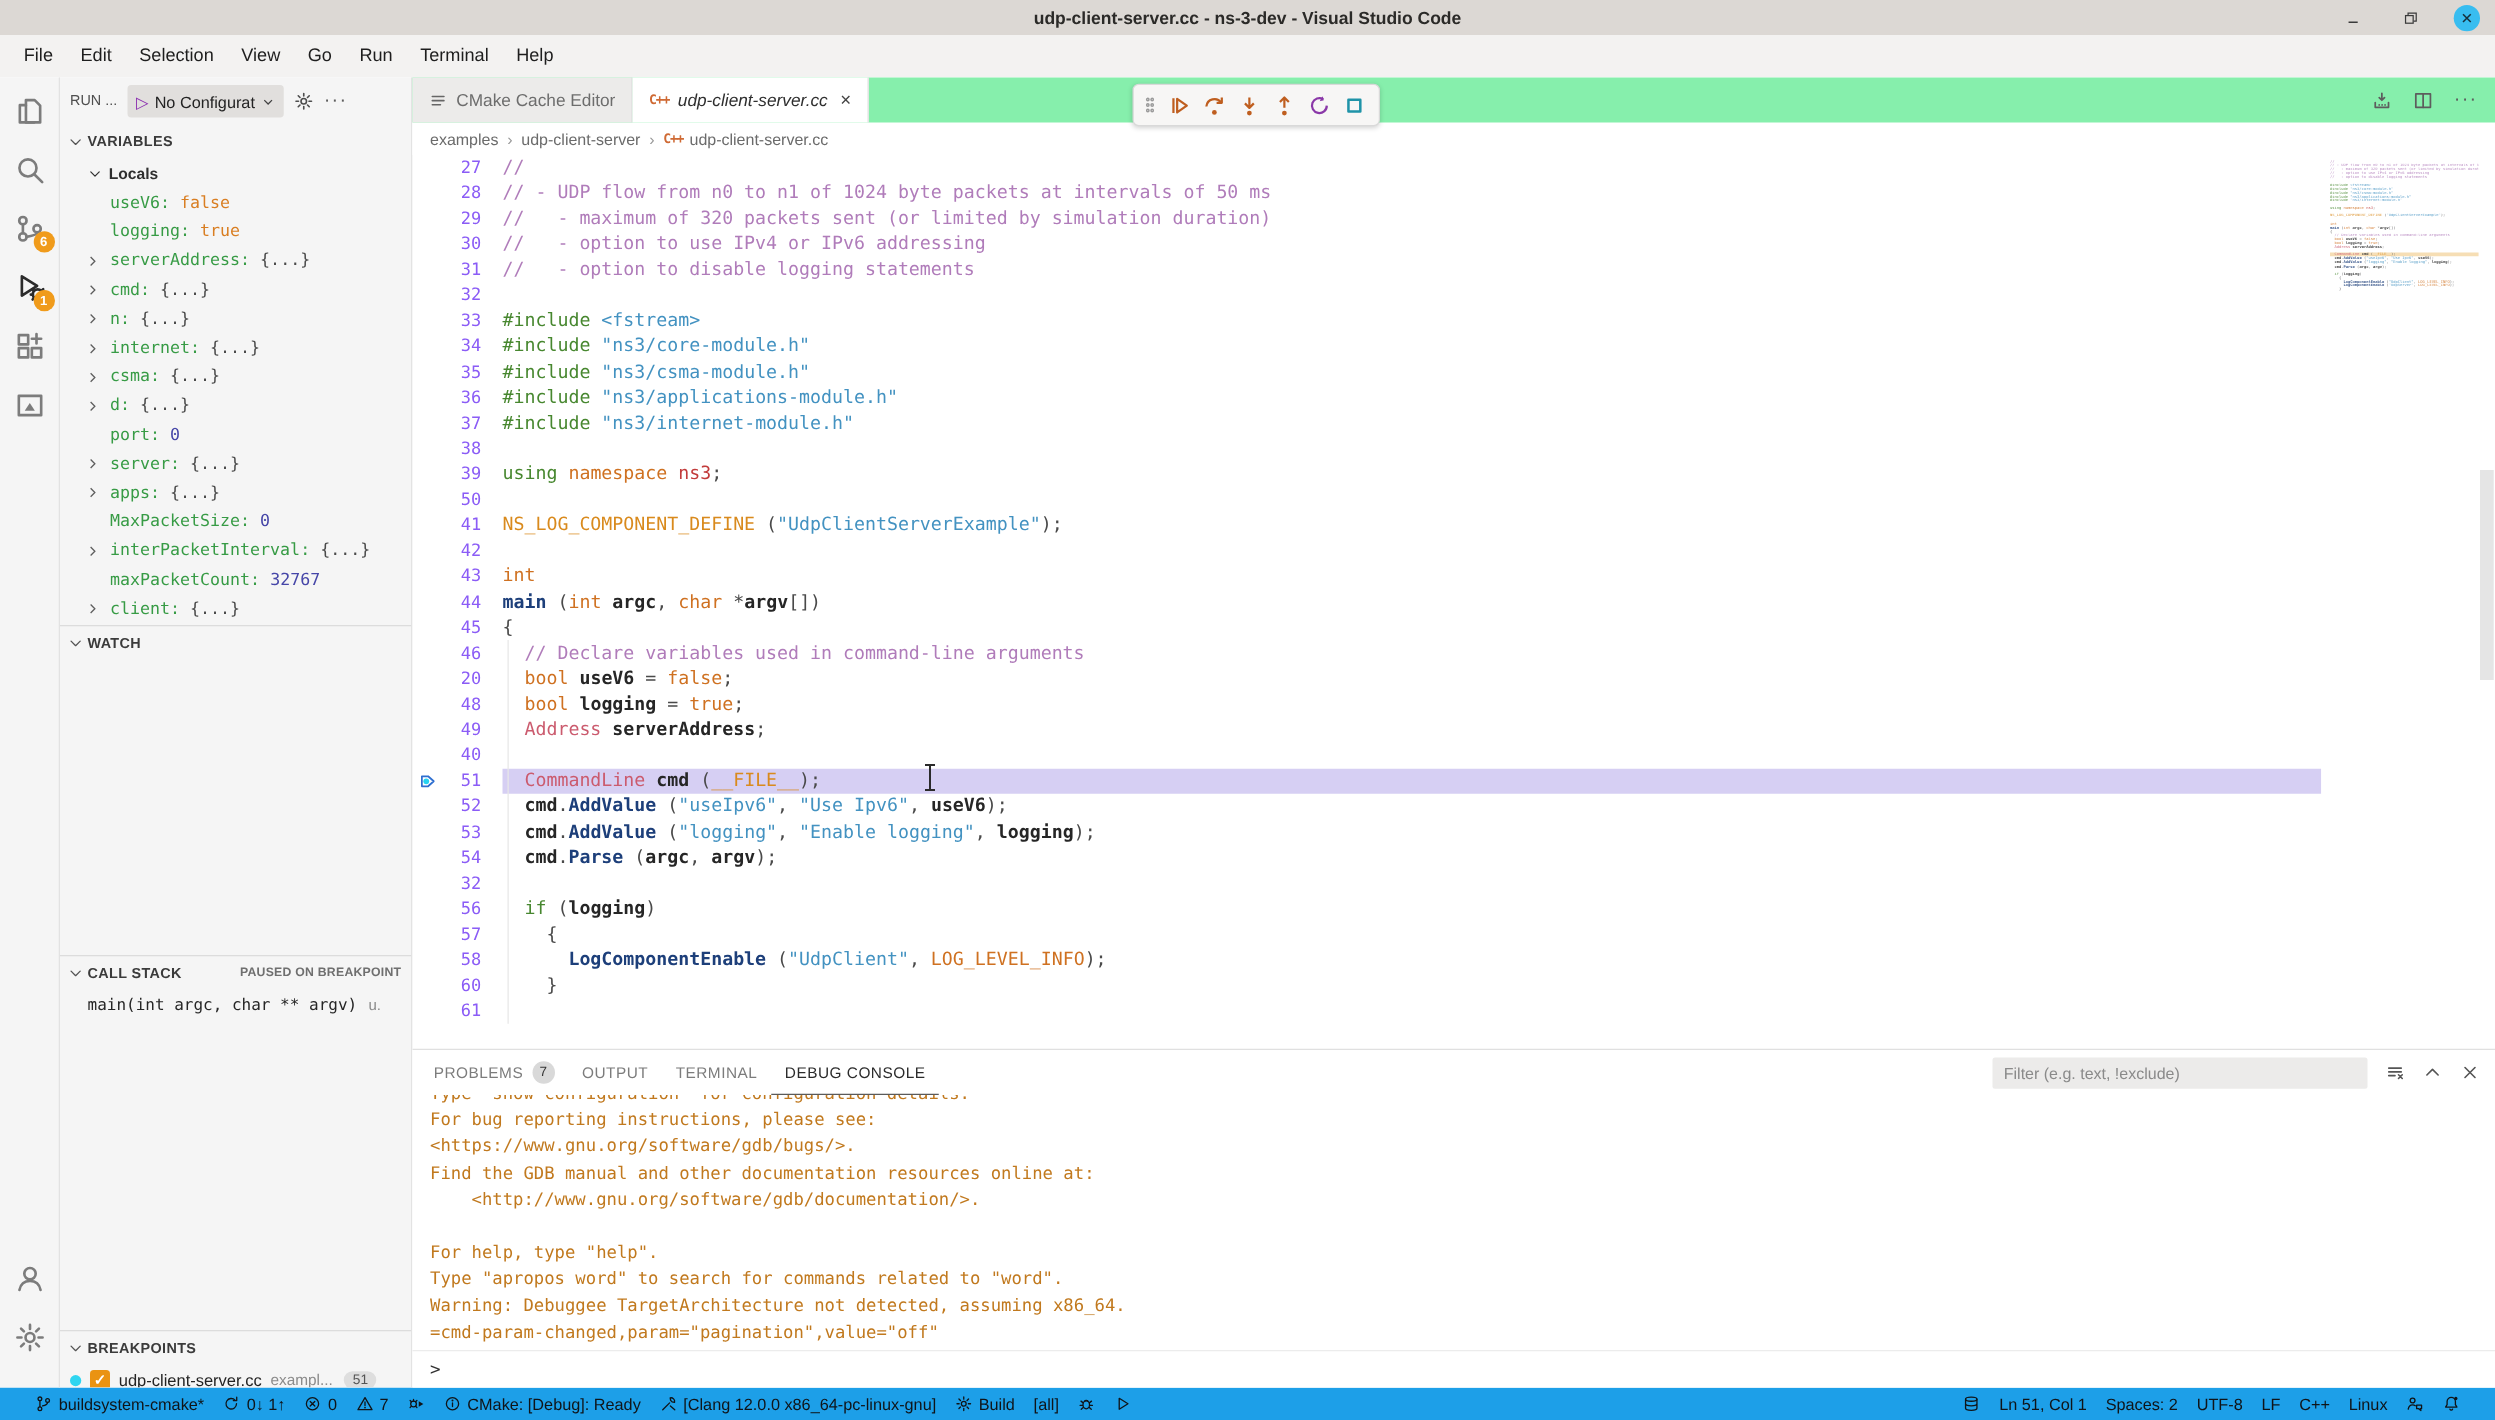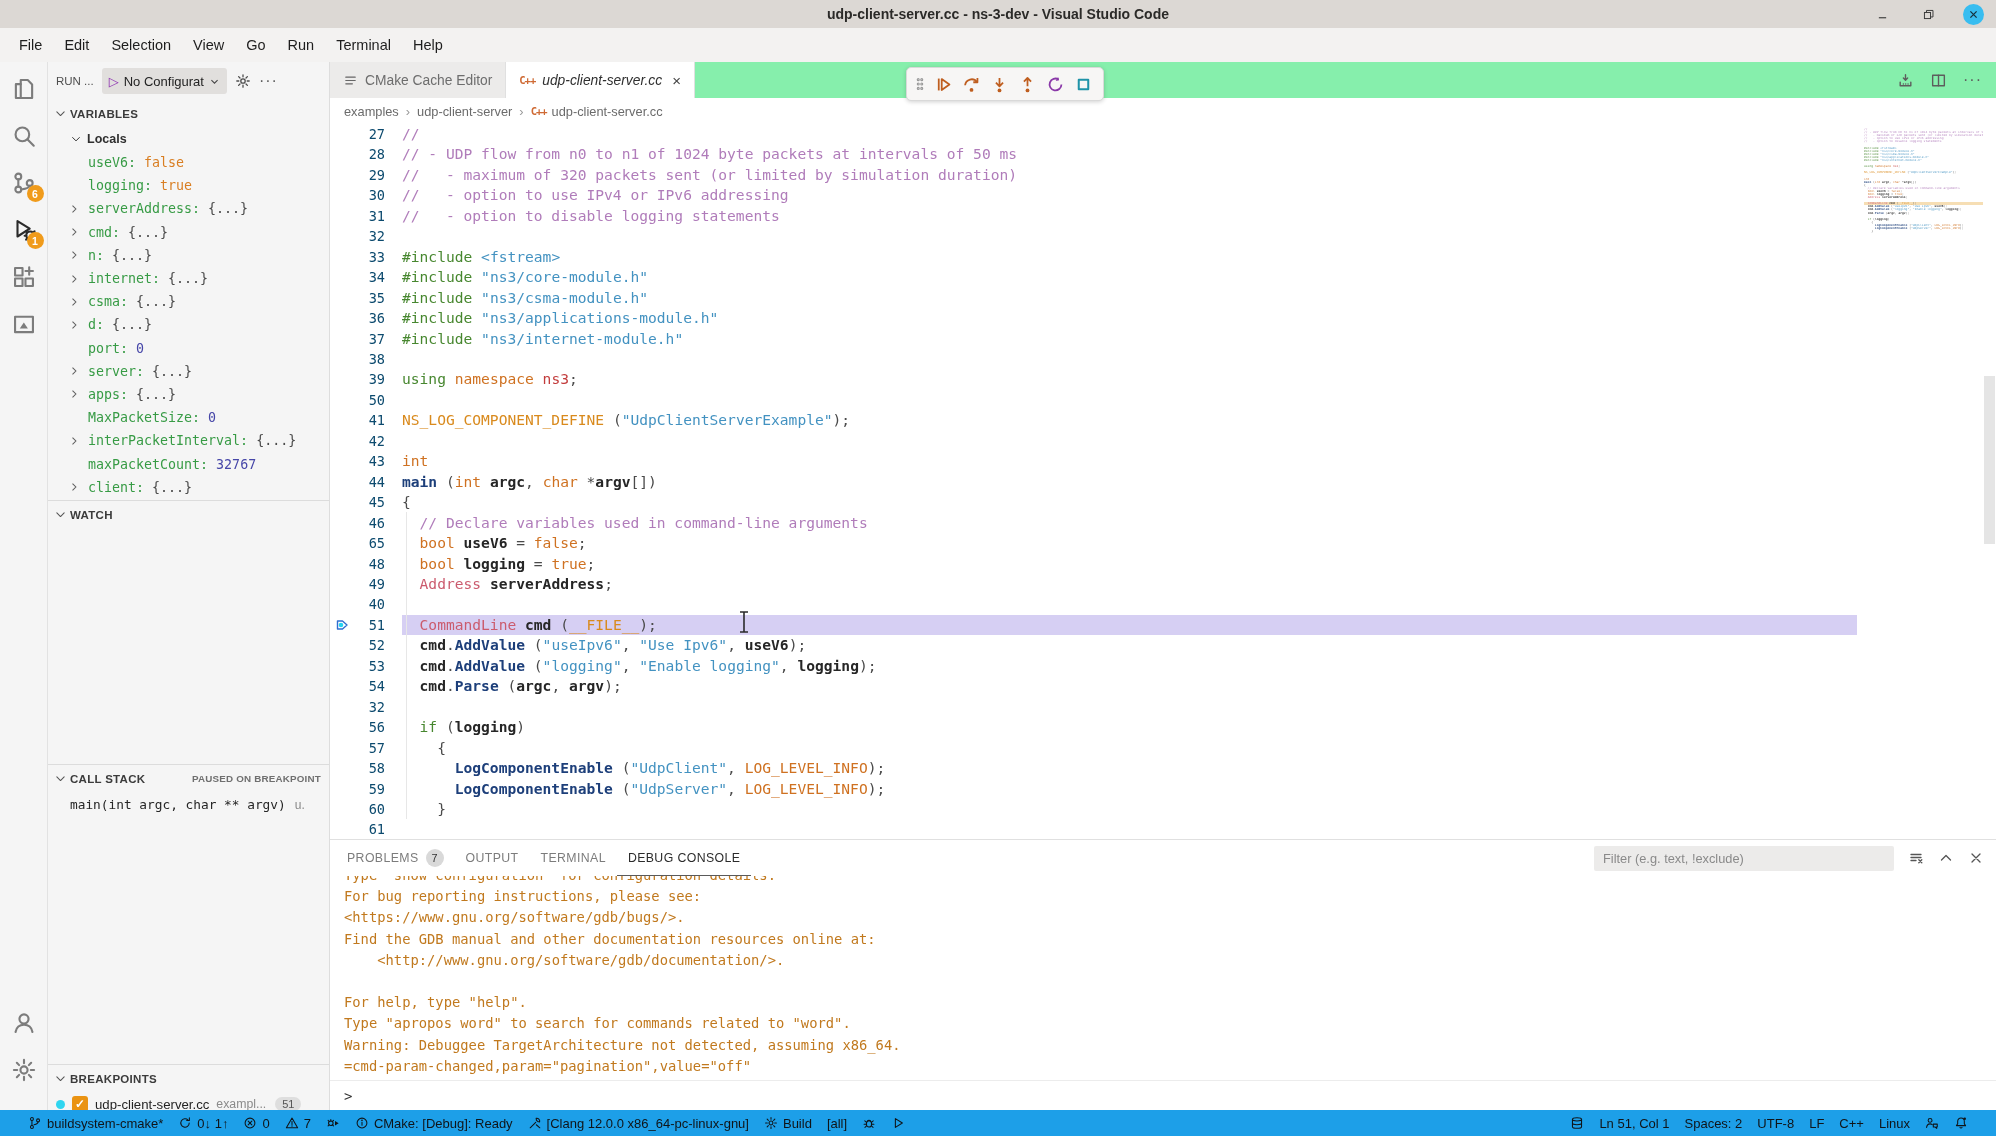--- a/index.html
+++ b/index.html
@@ -90,21 +90,21 @@
   .c-stop{color:#1f93a8;}
 
   .breadcrumbs{height:26px;flex:none;display:flex;align-items:center;gap:7px;padding-left:14px;font-size:12.8px;color:#6b6b6b;background:#fff;}
   .bc-sep{color:#999;}
   .bc-item{display:flex;align-items:center;gap:5px;}
 
   .editor-body{flex:1;display:flex;overflow:hidden;position:relative;}
   .code-area{flex:1;position:relative;overflow:hidden;font-family:"DejaVu Sans Mono",monospace;font-size:14.6px;min-width:0;}
   .code-row{display:flex;height:20.46px;line-height:20.46px;white-space:pre;}
   .gutter{width:72px;flex:none;display:flex;align-items:center;justify-content:flex-end;padding-right:17px;
-          box-sizing:border-box;color:#0c4a6e;font-size:13.6px;position:relative;}
+          box-sizing:border-box;color:#8b5cf6;font-size:13.6px;position:relative;}
   .dbg-arrow{position:absolute;left:4px;top:2px;}
   .line-text{flex:1;}
   .code-row.hl .line-text{background:#d6cff3;}
   .indent-guide{position:absolute;width:1px;background:#e7e7e7;left:76px;}
   .tk-cm{color:#b07cba;}
   .tk-kw{color:#47872f;}
   .tk-ty{color:#cf7121;}
   .tk-ns{color:#c23b3b;}
   .tk-st{color:#4392c1;}
   .tk-fn{color:#1d3f7a;font-weight:bold;}
@@ -492,36 +492,35 @@
           <div class="code-row"><span class="gutter"><span>37</span></span><span class="line-text"><span class="tk-kw">#include</span><span class="tk-pl"> </span><span class="tk-st">"ns3/internet-module.h"</span></span></div>
           <div class="code-row"><span class="gutter"><span>38</span></span><span class="line-text"></span></div>
           <div class="code-row"><span class="gutter"><span>39</span></span><span class="line-text"><span class="tk-kw">using</span><span class="tk-pl"> </span><span class="tk-ty">namespace</span><span class="tk-pl"> </span><span class="tk-ns">ns3</span><span class="tk-pl">;</span></span></div>
           <div class="code-row"><span class="gutter"><span>50</span></span><span class="line-text"></span></div>
           <div class="code-row"><span class="gutter"><span>41</span></span><span class="line-text"><span class="tk-mc">NS_LOG_COMPONENT_DEFINE</span><span class="tk-pl"> (</span><span class="tk-st">"UdpClientServerExample"</span><span class="tk-pl">);</span></span></div>
           <div class="code-row"><span class="gutter"><span>42</span></span><span class="line-text"></span></div>
           <div class="code-row"><span class="gutter"><span>43</span></span><span class="line-text"><span class="tk-ty">int</span></span></div>
           <div class="code-row"><span class="gutter"><span>44</span></span><span class="line-text"><span class="tk-fn">main</span><span class="tk-pl"> (</span><span class="tk-ty">int</span><span class="tk-pl"> </span><span class="tk-id">argc</span><span class="tk-pl">, </span><span class="tk-ty">char</span><span class="tk-pl"> *</span><span class="tk-id">argv</span><span class="tk-pl">[])</span></span></div>
           <div class="code-row"><span class="gutter"><span>45</span></span><span class="line-text"><span class="tk-pl">{</span></span></div>
           <div class="code-row"><span class="gutter"><span>46</span></span><span class="line-text"><span class="tk-cm">  // Declare variables used in command-line arguments</span></span></div>
-          <div class="code-row"><span class="gutter"><span>65</span></span><span class="line-text"><span class="tk-pl">  </span><span class="tk-ty">bool</span><span class="tk-pl"> </span><span class="tk-id">useV6</span><span class="tk-pl"> = </span><span class="tk-ty">false</span><span class="tk-pl">;</span></span></div>
+          <div class="code-row"><span class="gutter"><span>20</span></span><span class="line-text"><span class="tk-pl">  </span><span class="tk-ty">bool</span><span class="tk-pl"> </span><span class="tk-id">useV6</span><span class="tk-pl"> = </span><span class="tk-ty">false</span><span class="tk-pl">;</span></span></div>
           <div class="code-row"><span class="gutter"><span>48</span></span><span class="line-text"><span class="tk-pl">  </span><span class="tk-ty">bool</span><span class="tk-pl"> </span><span class="tk-id">logging</span><span class="tk-pl"> = </span><span class="tk-ty">true</span><span class="tk-pl">;</span></span></div>
           <div class="code-row"><span class="gutter"><span>49</span></span><span class="line-text"><span class="tk-pl">  </span><span class="tk-cl">Address</span><span class="tk-pl"> </span><span class="tk-id">serverAddress</span><span class="tk-pl">;</span></span></div>
           <div class="code-row"><span class="gutter"><span>40</span></span><span class="line-text"></span></div>
           <div class="code-row hl"><span class="gutter"><span class="dbg-arrow"><svg width="16" height="16" viewBox="0 0 16 16">
                   <path d="M3.5 4h5L13 8l-4.5 4h-5z" fill="#fff" stroke="#2f6fd0" stroke-width="1.4" stroke-linejoin="round"></path>
                   <circle cx="7" cy="8" r="2.3" fill="#27d3f0"></circle>
                 </svg></span><span>51</span></span><span class="line-text"><span class="tk-pl">  </span><span class="tk-cl">CommandLine</span><span class="tk-pl"> </span><span class="tk-id">cmd</span><span class="tk-pl"> (</span><span class="tk-mc">__FILE__</span><span class="tk-pl">);</span></span></div>
           <div class="code-row"><span class="gutter"><span>52</span></span><span class="line-text"><span class="tk-pl">  </span><span class="tk-id">cmd</span><span class="tk-pl">.</span><span class="tk-fn">AddValue</span><span class="tk-pl"> (</span><span class="tk-st">"useIpv6"</span><span class="tk-pl">, </span><span class="tk-st">"Use Ipv6"</span><span class="tk-pl">, </span><span class="tk-id">useV6</span><span class="tk-pl">);</span></span></div>
           <div class="code-row"><span class="gutter"><span>53</span></span><span class="line-text"><span class="tk-pl">  </span><span class="tk-id">cmd</span><span class="tk-pl">.</span><span class="tk-fn">AddValue</span><span class="tk-pl"> (</span><span class="tk-st">"logging"</span><span class="tk-pl">, </span><span class="tk-st">"Enable logging"</span><span class="tk-pl">, </span><span class="tk-id">logging</span><span class="tk-pl">);</span></span></div>
           <div class="code-row"><span class="gutter"><span>54</span></span><span class="line-text"><span class="tk-pl">  </span><span class="tk-id">cmd</span><span class="tk-pl">.</span><span class="tk-fn">Parse</span><span class="tk-pl"> (</span><span class="tk-id">argc</span><span class="tk-pl">, </span><span class="tk-id">argv</span><span class="tk-pl">);</span></span></div>
           <div class="code-row"><span class="gutter"><span>32</span></span><span class="line-text"></span></div>
           <div class="code-row"><span class="gutter"><span>56</span></span><span class="line-text"><span class="tk-pl">  </span><span class="tk-kw">if</span><span class="tk-pl"> (</span><span class="tk-id">logging</span><span class="tk-pl">)</span></span></div>
           <div class="code-row"><span class="gutter"><span>57</span></span><span class="line-text"><span class="tk-pl">    {</span></span></div>
           <div class="code-row"><span class="gutter"><span>58</span></span><span class="line-text"><span class="tk-pl">      </span><span class="tk-fn">LogComponentEnable</span><span class="tk-pl"> (</span><span class="tk-st">"UdpClient"</span><span class="tk-pl">, </span><span class="tk-ty">LOG_LEVEL_INFO</span><span class="tk-pl">);</span></span></div>
-          <div class="code-row"><span class="gutter"><span>59</span></span><span class="line-text"><span class="tk-pl">      </span><span class="tk-fn">LogComponentEnable</span><span class="tk-pl"> (</span><span class="tk-st">"UdpServer"</span><span class="tk-pl">, </span><span class="tk-ty">LOG_LEVEL_INFO</span><span class="tk-pl">);</span></span></div>
           <div class="code-row"><span class="gutter"><span>60</span></span><span class="line-text"><span class="tk-pl">    }</span></span></div>
           <div class="code-row"><span class="gutter"><span>61</span></span><span class="line-text"></span></div>
         </div>
       <div class="minimap">
         <div class="minimap-inner" id="minimap-inner"><div class="mrow"><span class="tk-cm">//</span></div><div class="mrow"><span class="tk-cm">// - UDP flow from n0 to n1 of 1024 byte packets at intervals of 50 ms</span></div><div class="mrow"><span class="tk-cm">//   - maximum of 320 packets sent (or limited by simulation duration)</span></div><div class="mrow"><span class="tk-cm">//   - option to use IPv4 or IPv6 addressing</span></div><div class="mrow"><span class="tk-cm">//   - option to disable logging statements</span></div><div class="mrow">&nbsp;</div><div class="mrow"><span class="tk-kw">#include</span><span class="tk-pl"> </span><span class="tk-st">&lt;fstream&gt;</span></div><div class="mrow"><span class="tk-kw">#include</span><span class="tk-pl"> </span><span class="tk-st">"ns3/core-module.h"</span></div><div class="mrow"><span class="tk-kw">#include</span><span class="tk-pl"> </span><span class="tk-st">"ns3/csma-module.h"</span></div><div class="mrow"><span class="tk-kw">#include</span><span class="tk-pl"> </span><span class="tk-st">"ns3/applications-module.h"</span></div><div class="mrow"><span class="tk-kw">#include</span><span class="tk-pl"> </span><span class="tk-st">"ns3/internet-module.h"</span></div><div class="mrow">&nbsp;</div><div class="mrow"><span class="tk-kw">using</span><span class="tk-pl"> </span><span class="tk-ty">namespace</span><span class="tk-pl"> </span><span class="tk-ns">ns3</span><span class="tk-pl">;</span></div><div class="mrow">&nbsp;</div><div class="mrow"><span class="tk-mc">NS_LOG_COMPONENT_DEFINE</span><span class="tk-pl"> (</span><span class="tk-st">"UdpClientServerExample"</span><span class="tk-pl">);</span></div><div class="mrow">&nbsp;</div><div class="mrow"><span class="tk-ty">int</span></div><div class="mrow"><span class="tk-fn">main</span><span class="tk-pl"> (</span><span class="tk-ty">int</span><span class="tk-pl"> </span><span class="tk-id">argc</span><span class="tk-pl">, </span><span class="tk-ty">char</span><span class="tk-pl"> *</span><span class="tk-id">argv</span><span class="tk-pl">[])</span></div><div class="mrow"><span class="tk-pl">{</span></div><div class="mrow"><span class="tk-cm">  // Declare variables used in command-line arguments</span></div><div class="mrow"><span class="tk-pl">  </span><span class="tk-ty">bool</span><span class="tk-pl"> </span><span class="tk-id">useV6</span><span class="tk-pl"> = </span><span class="tk-ty">false</span><span class="tk-pl">;</span></div><div class="mrow"><span class="tk-pl">  </span><span class="tk-ty">bool</span><span class="tk-pl"> </span><span class="tk-id">logging</span><span class="tk-pl"> = </span><span class="tk-ty">true</span><span class="tk-pl">;</span></div><div class="mrow"><span class="tk-pl">  </span><span class="tk-cl">Address</span><span class="tk-pl"> </span><span class="tk-id">serverAddress</span><span class="tk-pl">;</span></div><div class="mrow">&nbsp;</div><div class="mrow mhl"><span class="tk-pl">  </span><span class="tk-cl">CommandLine</span><span class="tk-pl"> </span><span class="tk-id">cmd</span><span class="tk-pl"> (</span><span class="tk-mc">__FILE__</span><span class="tk-pl">);</span></div><div class="mrow"><span class="tk-pl">  </span><span class="tk-id">cmd</span><span class="tk-pl">.</span><span class="tk-fn">AddValue</span><span class="tk-pl"> (</span><span class="tk-st">"useIpv6"</span><span class="tk-pl">, </span><span class="tk-st">"Use Ipv6"</span><span class="tk-pl">, </span><span class="tk-id">useV6</span><span class="tk-pl">);</span></div><div class="mrow"><span class="tk-pl">  </span><span class="tk-id">cmd</span><span class="tk-pl">.</span><span class="tk-fn">AddValue</span><span class="tk-pl"> (</span><span class="tk-st">"logging"</span><span class="tk-pl">, </span><span class="tk-st">"Enable logging"</span><span class="tk-pl">, </span><span class="tk-id">logging</span><span class="tk-pl">);</span></div><div class="mrow"><span class="tk-pl">  </span><span class="tk-id">cmd</span><span class="tk-pl">.</span><span class="tk-fn">Parse</span><span class="tk-pl"> (</span><span class="tk-id">argc</span><span class="tk-pl">, </span><span class="tk-id">argv</span><span class="tk-pl">);</span></div><div class="mrow">&nbsp;</div><div class="mrow"><span class="tk-pl">  </span><span class="tk-kw">if</span><span class="tk-pl"> (</span><span class="tk-id">logging</span><span class="tk-pl">)</span></div><div class="mrow"><span class="tk-pl">    {</span></div><div class="mrow"><span class="tk-pl">      </span><span class="tk-fn">LogComponentEnable</span><span class="tk-pl"> (</span><span class="tk-st">"UdpClient"</span><span class="tk-pl">, </span><span class="tk-ty">LOG_LEVEL_INFO</span><span class="tk-pl">);</span></div><div class="mrow"><span class="tk-pl">      </span><span class="tk-fn">LogComponentEnable</span><span class="tk-pl"> (</span><span class="tk-st">"UdpServer"</span><span class="tk-pl">, </span><span class="tk-ty">LOG_LEVEL_INFO</span><span class="tk-pl">);</span></div><div class="mrow"><span class="tk-pl">    }</span></div><div class="mrow">&nbsp;</div></div>
       </div>
       <div class="vscrollbar">
           <div class="vthumb"></div>
         </div>
     </div>

